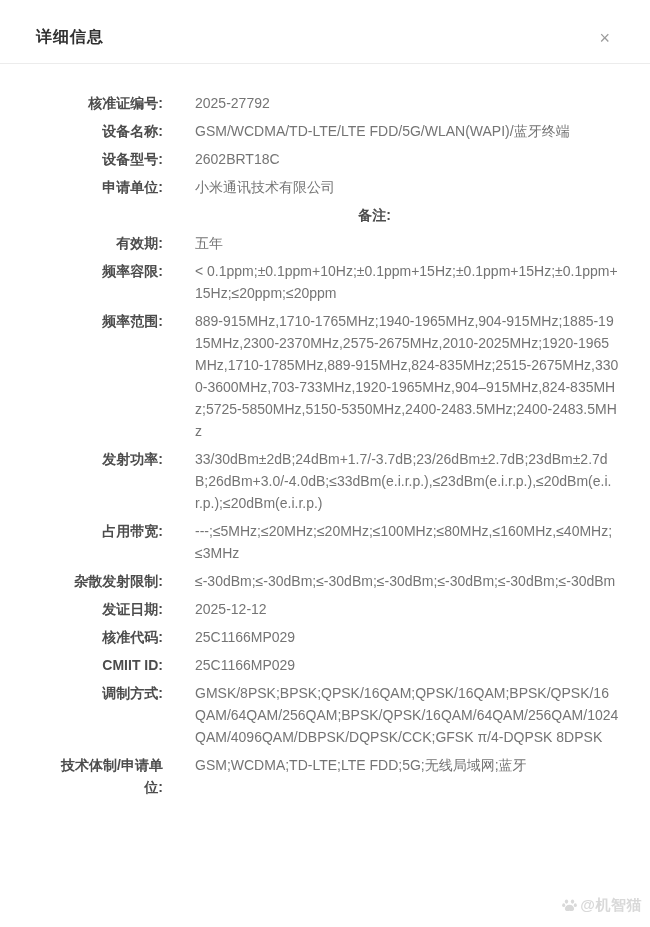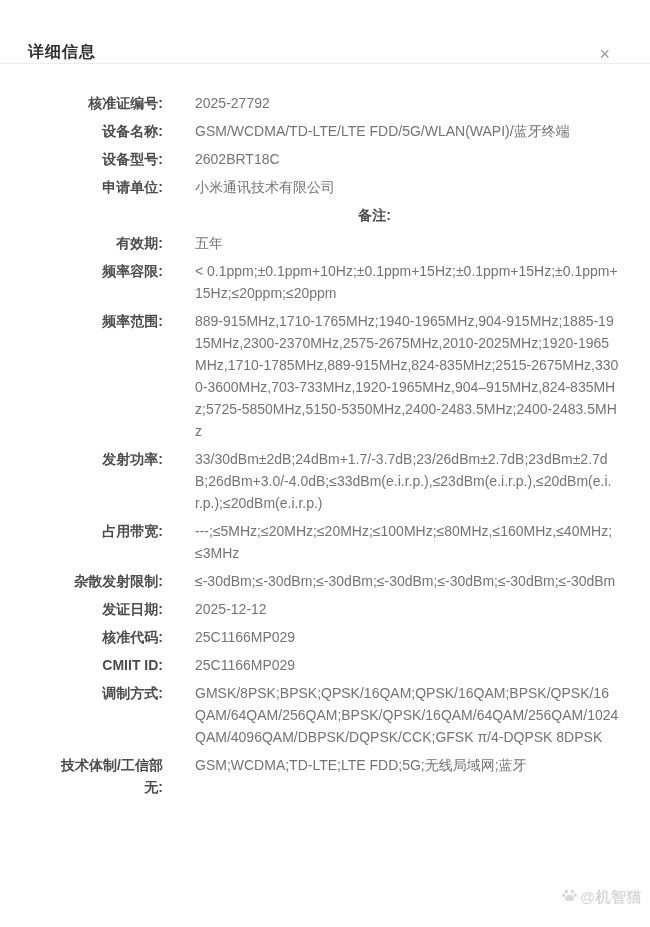--- a/index.html
+++ b/index.html
@@ -22,23 +22,23 @@
   .dialog{
     position:relative;
     width:650px; height:927px;
     background:var(--c-bg);
     overflow:hidden;
   }
   .dialog-header{
     height:64px;
     border-bottom:1px solid var(--c-divider);
     display:flex;
-    align-items:flex-end;
+    align-items:center;
     justify-content:space-between;
-    padding:12px 40px 0 28px;
+    padding:12px 40px 0 36px;
   }
   .dialog-title{
     font-size:16px;
     font-weight:700;
     color:var(--c-title);
     letter-spacing:1px;
   }
   .close-btn{
     font-size:18px;
     line-height:1;
@@ -69,23 +69,23 @@
     margin-left:32px;
     width:424px;
     font-size:14px;
     line-height:22px;
     color:var(--c-value);
     word-break:break-all;
   }
   .watermark{
     position:absolute;
     right:8px;
-    bottom:20px;
+    bottom:12px;
     display:flex;
-    align-items:flex-start;
+    align-items:center;
     gap:3px;
     color:var(--c-watermark);
     font-size:15px;
     font-weight:700;
     letter-spacing:0.5px;
   }
   .watermark svg{ display:block; }
 </style>
 </head>
 <body>
@@ -166,21 +166,21 @@
     <div class="field-label">CMIIT ID:</div>
     <div class="field-value">25C1166MP029</div>
   </div>
 
   <div class="field-row">
     <div class="field-label">调制方式:</div>
     <div class="field-value">GMSK/8PSK;BPSK;QPSK/16QAM;QPSK/16QAM;BPSK/QPSK/16QAM/64QAM/256QAM;BPSK/QPSK/16QAM/64QAM/256QAM/1024QAM/4096QAM/DBPSK/DQPSK/CCK;GFSK π/4-DQPSK 8DPSK</div>
   </div>
 
   <div class="field-row">
-    <div class="field-label">技术体制/工信部无:</div>
+    <div class="field-label">技术体制/申请单位:</div>
     <div class="field-value">GSM;WCDMA;TD-LTE;LTE FDD;5G;无线局域网;蓝牙</div>
   </div>
 </div>
 
   <div class="watermark">
     <span>
       <svg width="15" height="15" viewBox="0 0 24 24" fill="currentColor" aria-hidden="true">
         <ellipse cx="7.2" cy="5.6" rx="2.7" ry="3.4"></ellipse>
         <ellipse cx="16.8" cy="5.6" rx="2.7" ry="3.4"></ellipse>
         <ellipse cx="2.7" cy="11.4" rx="2.4" ry="3"></ellipse>

